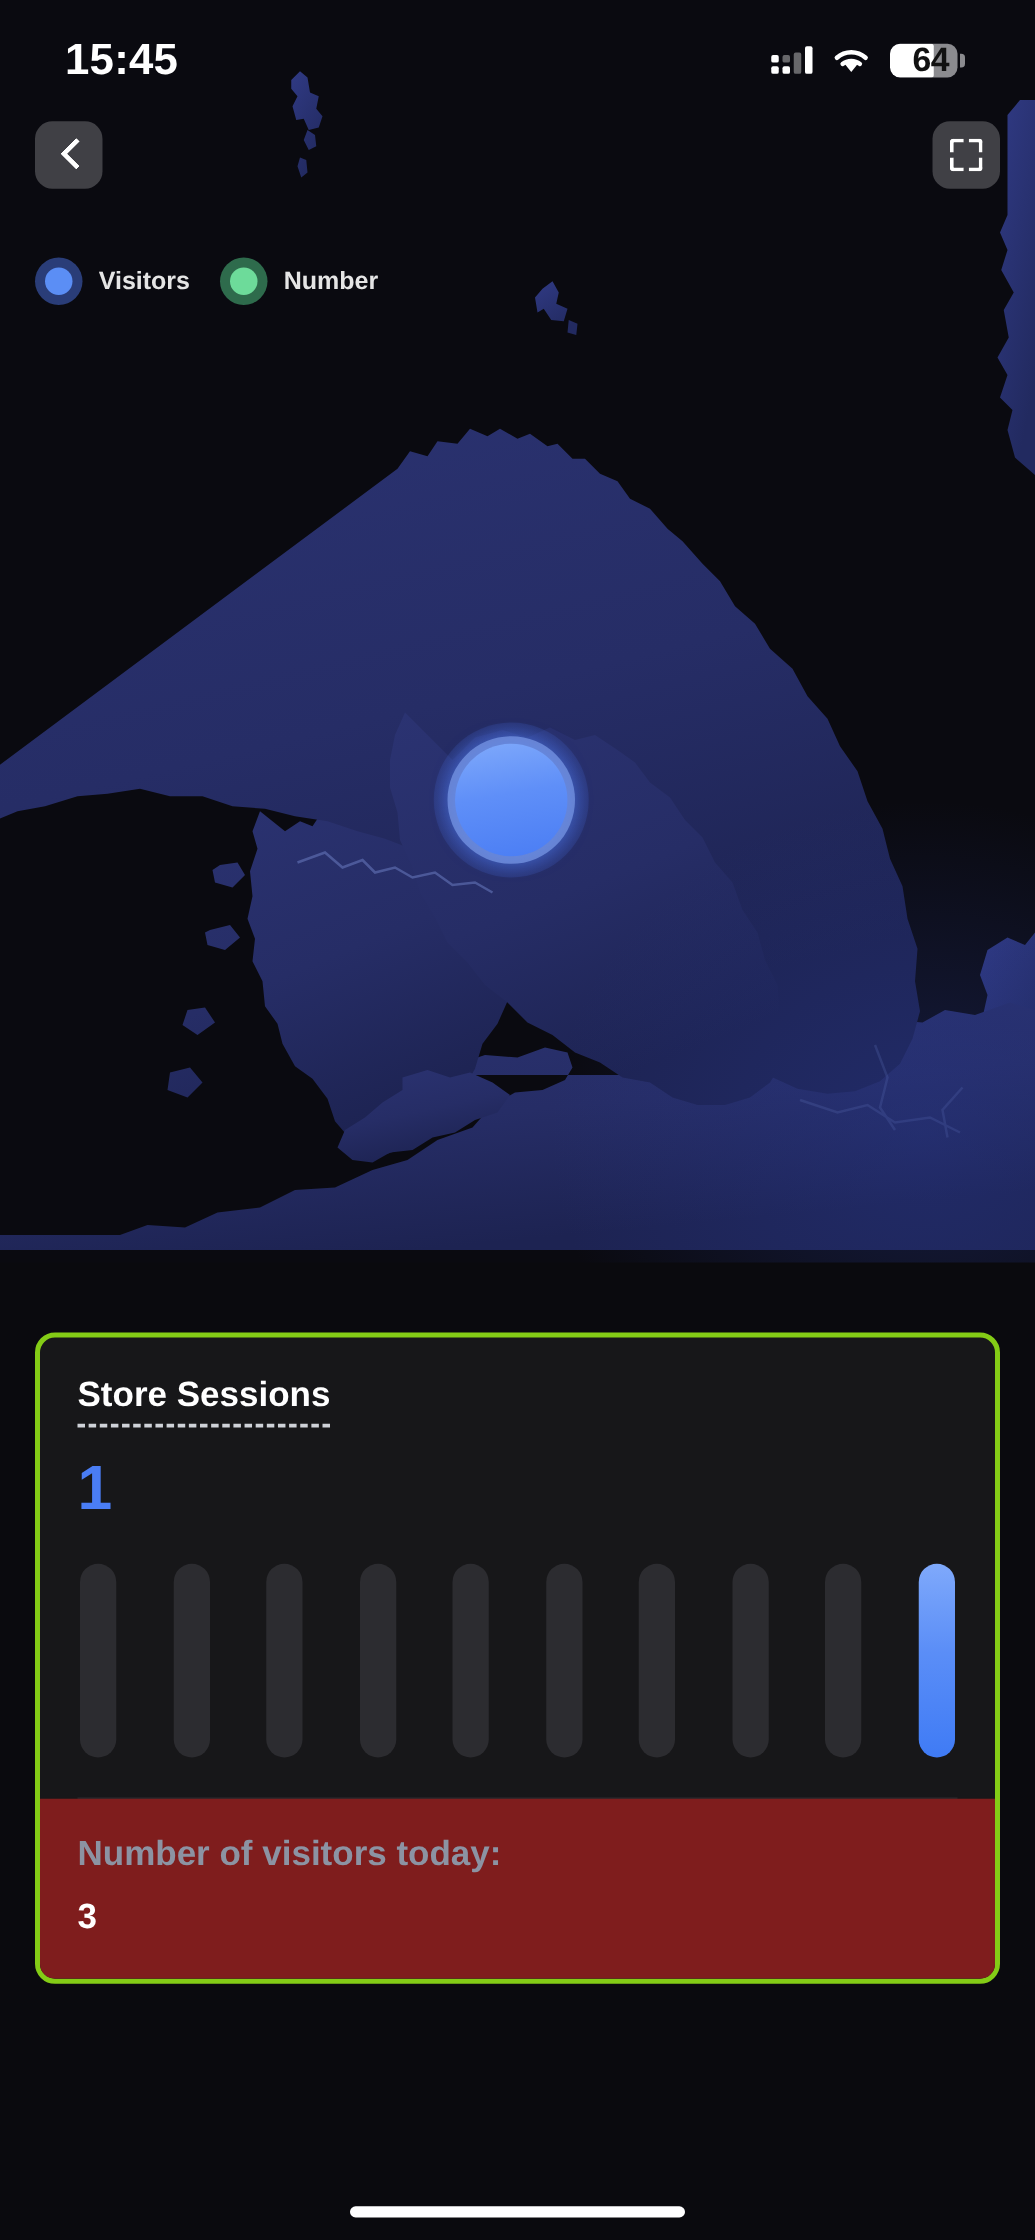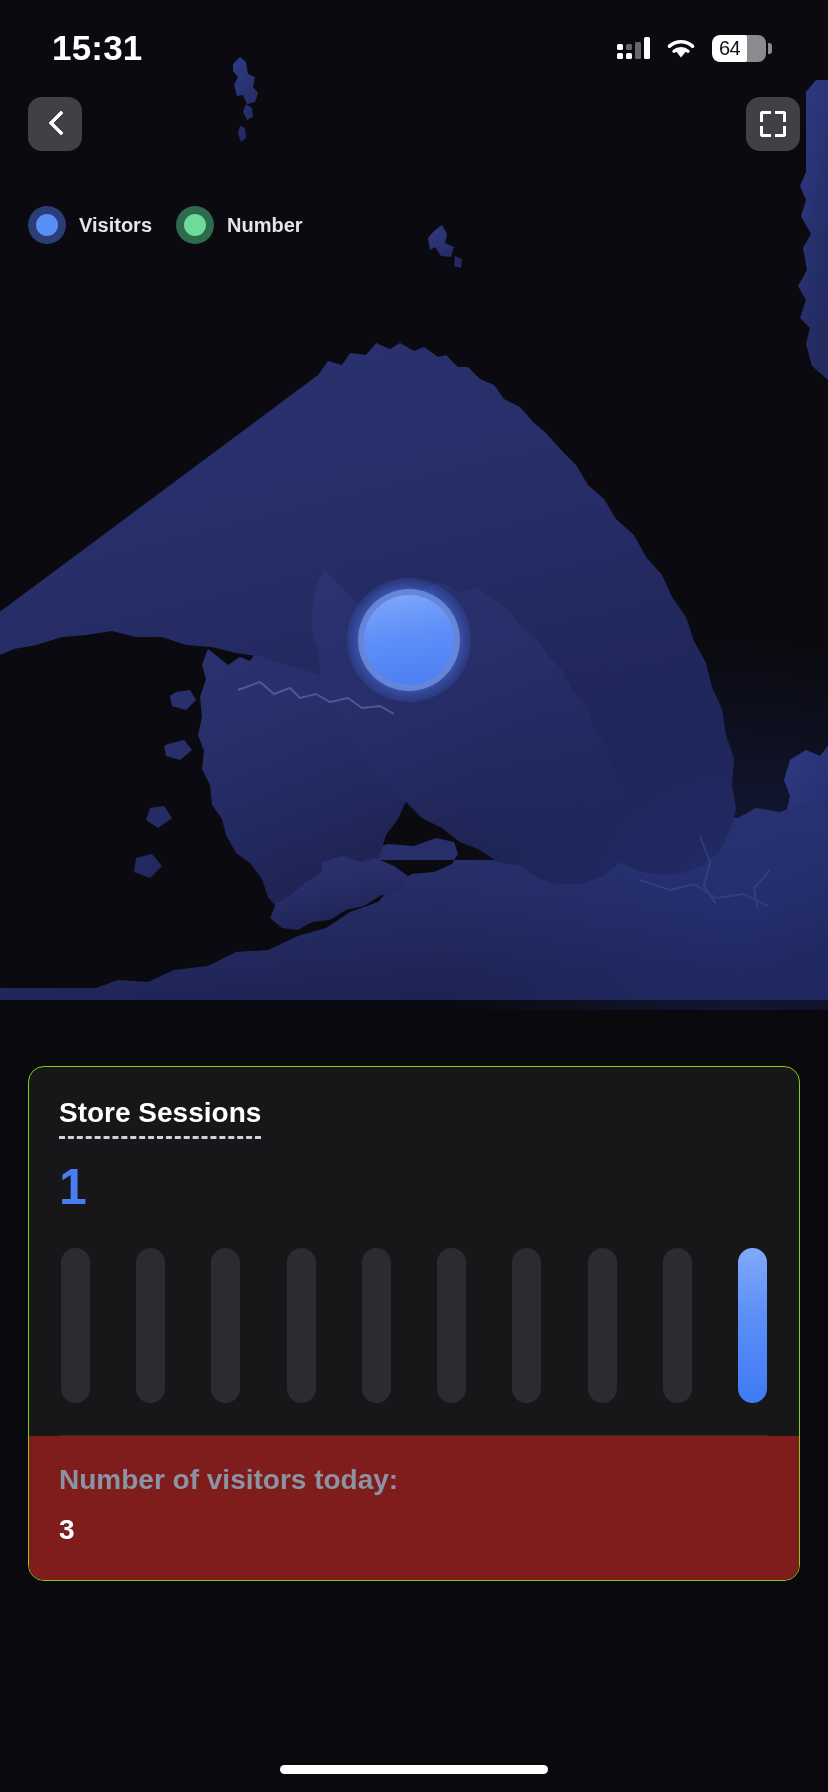--- a/index.html
+++ b/index.html
@@ -70,22 +70,22 @@
 
   .batt{
     position:relative; width:54px; height:27px; border-radius:8px;
     background:#8b8b8f; overflow:hidden; display:flex; align-items:center;
   }
   .batt .fill{
     position:absolute; left:0; top:0; bottom:0; width:64%;
     background:#fff; border-radius:8px 2px 2px 8px;
   }
   .batt .lvl{
-    position:relative; color:#111; font-size:20px; font-weight:400;
-    padding-left:7px; letter-spacing:-.5px;
+    position:relative; color:#111; font-size:27px; font-weight:700;
+    padding-left:18px; letter-spacing:-.5px;
   }
   .batt-cap{ width:4px; height:11px; background:#8b8b8f; border-radius:0 3px 3px 0; margin-left:2px; }
 
   
   #nav-row{
     position:absolute; left:0; top:96px; width:828px; height:56px;
     display:flex; align-items:center; justify-content:space-between;
     padding:0 28px; z-index:30;
   }
   .nav-btn{
@@ -119,21 +119,21 @@
   }
   .legend-dot i{ display:block; width:22px; height:22px; border-radius:50%; }
   .legend-label{ color:#e5e5e5; font-size:20px;font-weight:bold; }
   #timestamp{ color:#b7bac2; font-size:27px; margin-top:24px; letter-spacing:.2px; }
 
   
   #cards{ position:absolute; left:0; top:1066px; width:828px; z-index:20; }
   .card{
     margin:0 28px 22px 28px;
     background:#171719;
-    border:1px solid #84cc16;
+    border:4px solid #84cc16;
     border-radius:16px;
     overflow:hidden;
   }
   .card-body{ padding:30px 30px 0 30px; }
   .card-title{
     display:inline-block;
     color:#fff; font-size:28px; font-weight:700;
     border-bottom:3px dashed #cfd2d8;
     padding-bottom:7px;
   }
@@ -206,21 +206,21 @@
     <div id="map-glow"></div>
 
     <div id="marker">
       <div class="halo"></div>
       <div class="ring"></div>
       <div class="dot"></div>
     </div>
   </div>
 
   <div id="status-bar">
-    <div id="status-time">15:31</div>
+    <div id="status-time">15:45</div>
     <div id="status-icons">
       <div class="sig">
         <div class="dots">
           <i class="b1" style="height:6px;"></i>
           <i class="b1" style="height:6px;"></i>
         </div>
         <div class="dots">
           <i class="b1" style="height:6px;opacity:.38"></i>
           <i class="b1" style="height:6px;"></i>
         </div>

